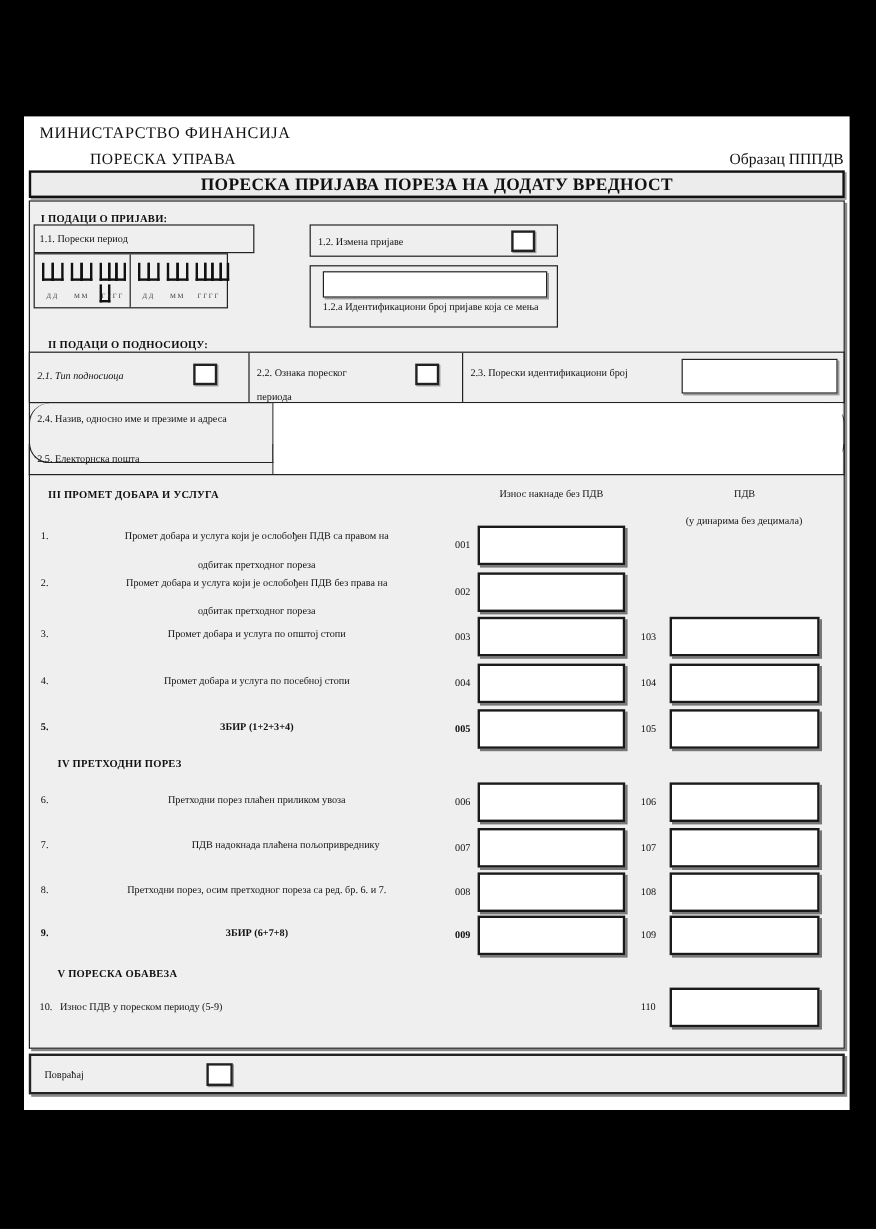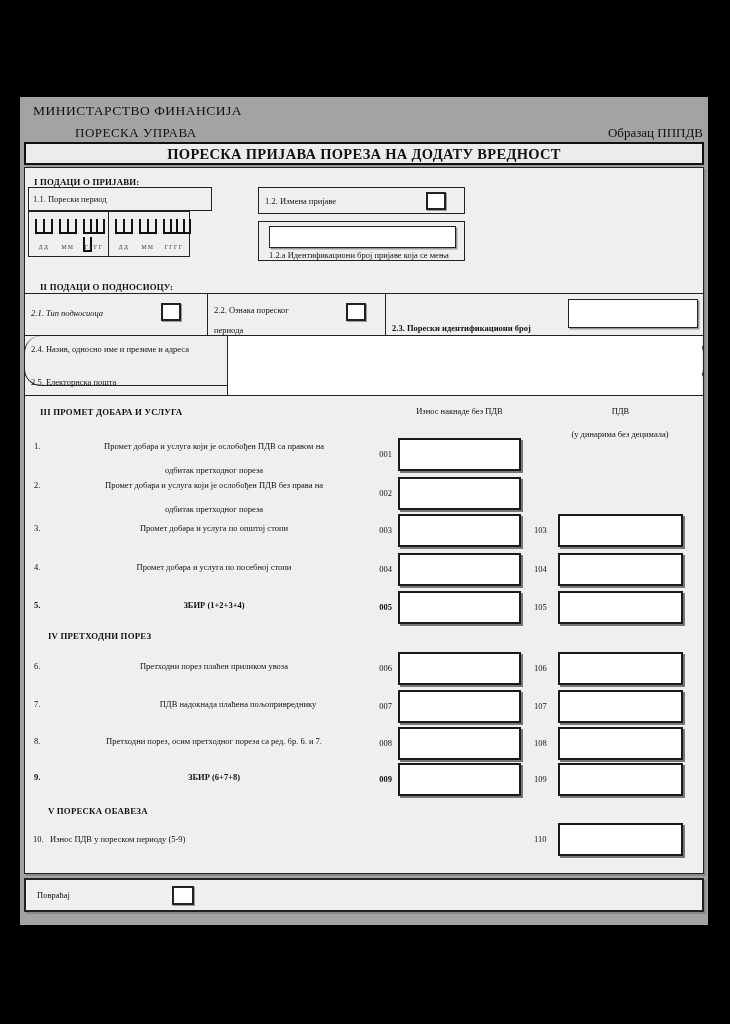--- a/index.html
+++ b/index.html
@@ -1,19 +1,19 @@
 <!DOCTYPE html>
 <html><head>
 <meta charset="utf-8">
 <style>
   * { box-sizing: border-box; margin: 0; padding: 0; }
   html,body { width: 730px; height: 1024px; background: #000; overflow: hidden; }
   body { font-family: "Liberation Serif", serif; color: #111; }
 
-  .page { position: absolute; left: 20px; top: 97px; width: 688px; height: 828px; background: #a3a3a3; }
+  .page { position: absolute; left: 20px; top: 97px; width: 688px; height: 828px; background: #ffffff; }
 
   .ministry { position: absolute; left: 13px; top: 6px; font-size: 13.5px; letter-spacing: .5px; }
   .administration { position: absolute; left: 55px; top: 28px; font-size: 13px; letter-spacing: .5px; }
   .form-code { position: absolute; left: 500px; top: 28px; width: 183px; text-align: right; font-size: 13px; }
 
   .title-bar { position: absolute; left: 4px; top: 45px; width: 680px; height: 23px;
     border: 2px solid #111; background: #ececec; text-align: center;
     font-weight: bold; font-size: 14.5px; line-height: 20px; letter-spacing: .3px;
     box-shadow: 1.5px 1.5px 0 #999; }
 
@@ -89,38 +89,38 @@
       <span class="tick" style="left:27px;width:24px;">ММ</span>
       <span class="tick" style="left:50px;width:30px;">ГГГГ</span>
     </div>
   </div>
 
   <div class="gray-box" style="left:238px;top:90px;width:207px;height:27px;">
     <div class="lbl" style="left:6px;top:9px;">1.2. Измена пријаве</div>
     <div class="checkbox" style="left:167px;top:4px;"></div>
   </div>
 
-  <div class="gray-box" style="left:238px;top:124px;width:207px;height:40px;">
+  <div class="gray-box" style="left:238px;top:124px;width:207px;height:52px;">
     <div class="white-box" style="left:10px;top:4px;width:187px;height:22px;"></div>
     <div class="lbl" style="left:10px;top:29px;">1.2.а Идентификациони број пријаве која се мења</div>
   </div>
 
   <div class="hdr" style="left:20px;top:185px;">II ПОДАЦИ О ПОДНОСИОЦУ:</div>
 
   <div class="cellrow" style="left:4px;top:196px;width:680px;height:43px;">
     <div class="cell divider" style="left:0;width:183px;font-style:italic;">
       <div class="lbl" style="left:6px;top:15px;">2.1. Тип подносиоца</div>
       <div class="checkbox" style="left:136px;top:9px;"></div>
     </div>
     <div class="cell divider" style="left:183px;width:178px;">
       <div class="cell-lbl" style="position:absolute;left:0;top:2px;width:118px;">2.2. Ознака пореског периода</div>
       <div class="checkbox" style="left:138px;top:9px;"></div>
     </div>
     <div class="cell" style="left:361px;width:316px;">
-      <div class="cell-lbl" style="position:absolute;left:0;top:20px;width:160px;font-weight:bold;">2.3. Порески идентификациони број</div>
+      <div class="cell-lbl" style="position:absolute;left:0;top:2px;width:160px;">2.3. Порески идентификациони број</div>
       <div class="white-box" style="left:182px;top:5px;width:130px;height:29px;"></div>
     </div>
   </div>
 
   <div class="cellrow" style="left:4px;top:239px;width:680px;height:50px;border-top:none;border-radius:17px;">
     <div class="cell divider" style="left:0;width:203px;">
       <div class="cell-lbl" style="position:absolute;left:0;top:0;width:195px;line-height:19px;">2.4. Назив, односно име и презиме и адреса</div>
     </div>
     <div class="cell white-fill" style="left:203px;width:474px;"></div>
   </div>

